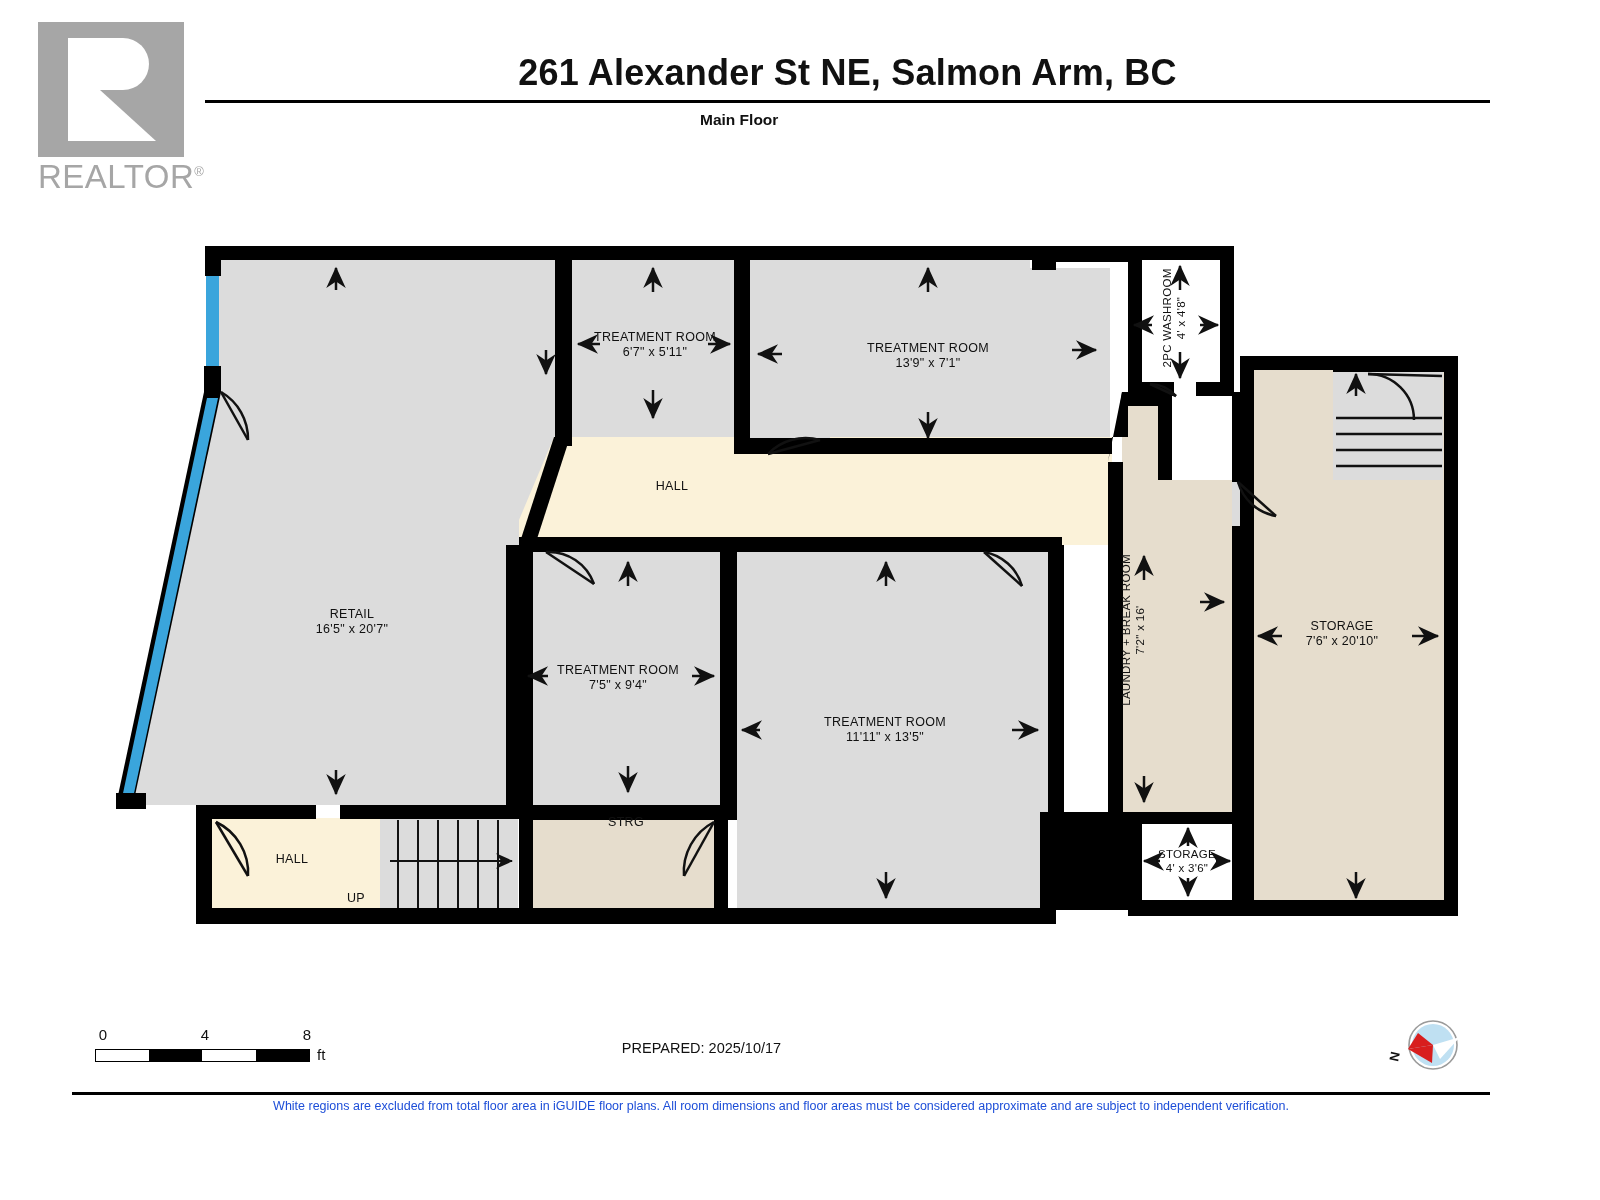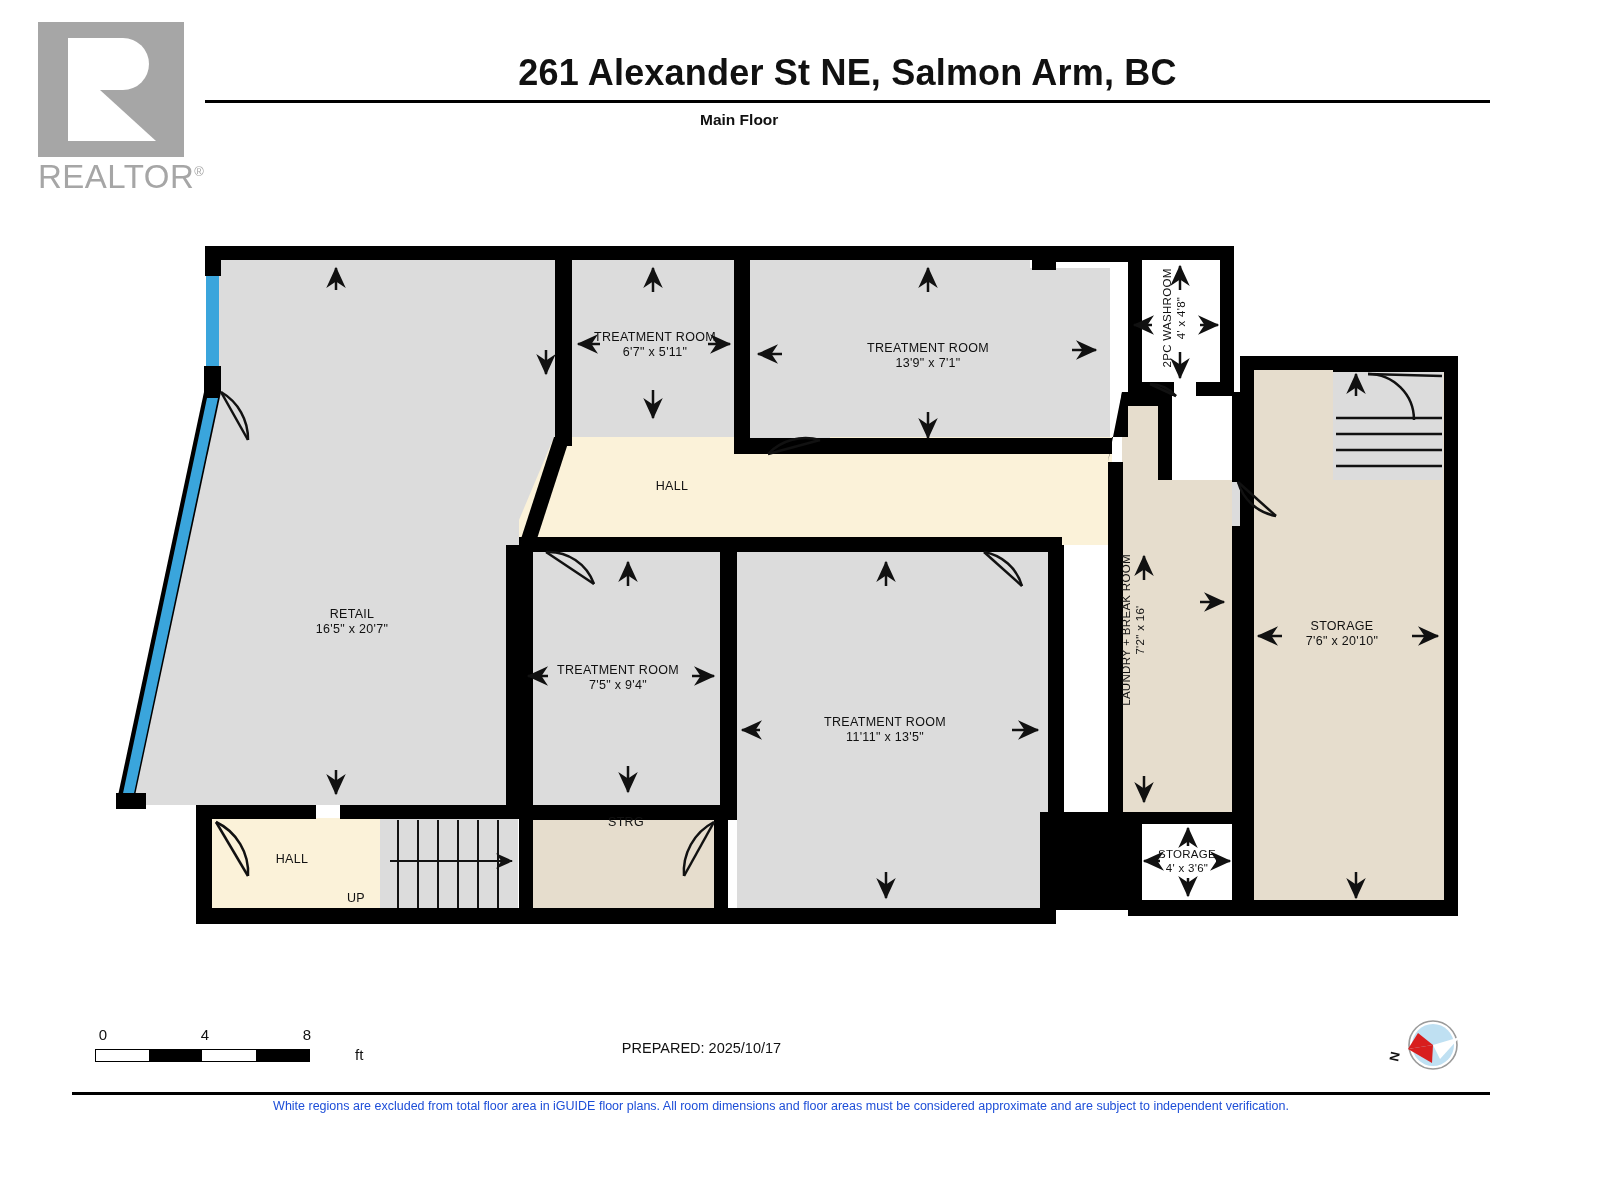--- a/index.html
+++ b/index.html
@@ -155,21 +155,20 @@
         #ffffff 0 25%,
         #000000 25% 50%,
         #ffffff 50% 75%,
         #000000 75% 100%);
   }
   #scale-unit {
     position: absolute;
     left: 222px;
     top: 20px;
     font-size: 15px;
-    margin-left: 38px;
   }
 
   #prepared {
     position: absolute;
     left: 0;
     top: 1040px;
     width: 1403px;
     text-align: center;
     font-size: 14.5px;
   }

